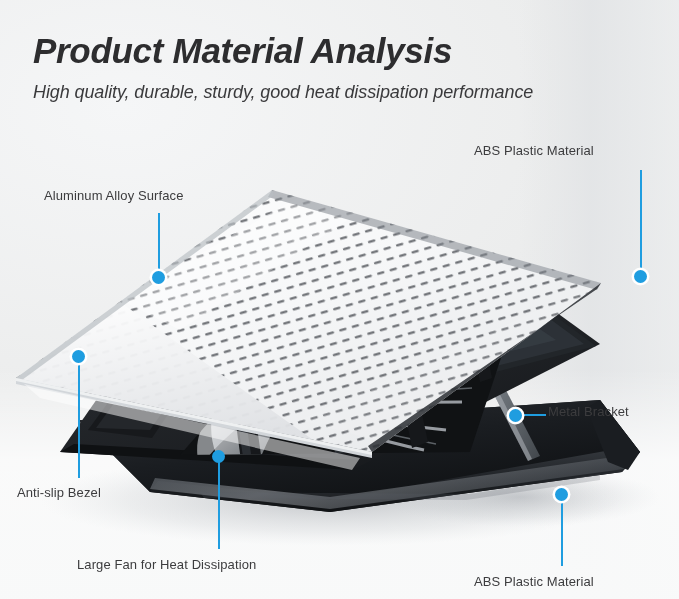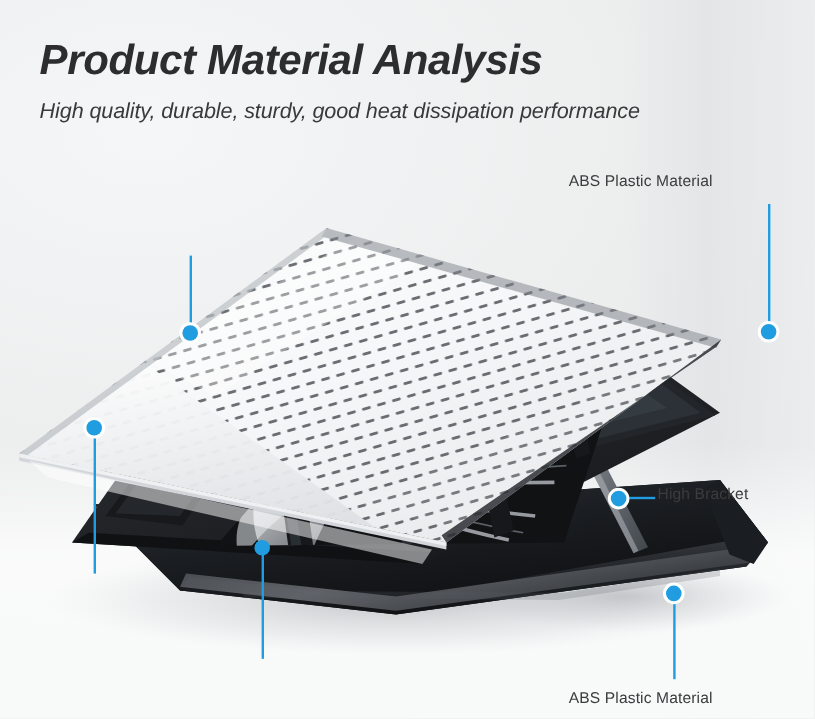--- a/index.html
+++ b/index.html
@@ -268,34 +268,37 @@
       <polygon points="16,378 372,452 372,458 16,384" fill="#d2d6da"></polygon>
       <polygon points="16,378 372,452 372,455 16,381" fill="#eef0f1"></polygon>
     </g>
 
     <polygon points="24,384 360,458 352,470 40,398" fill="#ffffff" opacity=".5"></polygon>
   </svg>
 
   <div class="title">Product Material Analysis</div>
   <div class="subtitle">High quality, durable, sturdy, good heat dissipation performance</div>
 
+  <div class="label" style="left:44px;top:188px;">Aluminum Alloy Surface</div>
   <div class="lead-v" style="left:158px;top:213px;height:59px;"></div>
   <div class="dot" style="left:151.5px;top:270.5px;"></div>
 
   <div class="label" style="left:474px;top:143px;">ABS Plastic Material</div>
   <div class="lead-v" style="left:640px;top:170px;height:102px;"></div>
   <div class="dot" style="left:633.5px;top:269.5px;"></div>
 
-  <div class="label" style="left:548px;top:404px;">High Bracket</div>
+  <div class="label" style="left:548px;top:404px;">Metal Bracket</div>
   <div class="lead-h" style="left:522px;top:414px;width:24px;"></div>
   <div class="dot" style="left:508.5px;top:408.5px;"></div>
 
+  <div class="label" style="left:17px;top:485px;">Anti-slip Bezel</div>
   <div class="lead-v" style="left:78px;top:362px;height:116px;"></div>
   <div class="dot" style="left:71.5px;top:349.5px;"></div>
 
+  <div class="label" style="left:77px;top:557px;">Large Fan for Heat Dissipation</div>
   <div class="lead-v" style="left:218px;top:462px;height:87px;"></div>
   <div class="dot flat" style="left:211.5px;top:449.5px;"></div>
 
   <div class="label" style="left:474px;top:574px;">ABS Plastic Material</div>
   <div class="lead-v" style="left:561px;top:500px;height:66px;"></div>
   <div class="dot" style="left:554.5px;top:487.5px;"></div>
 
 </div>
 
 </body></html>

